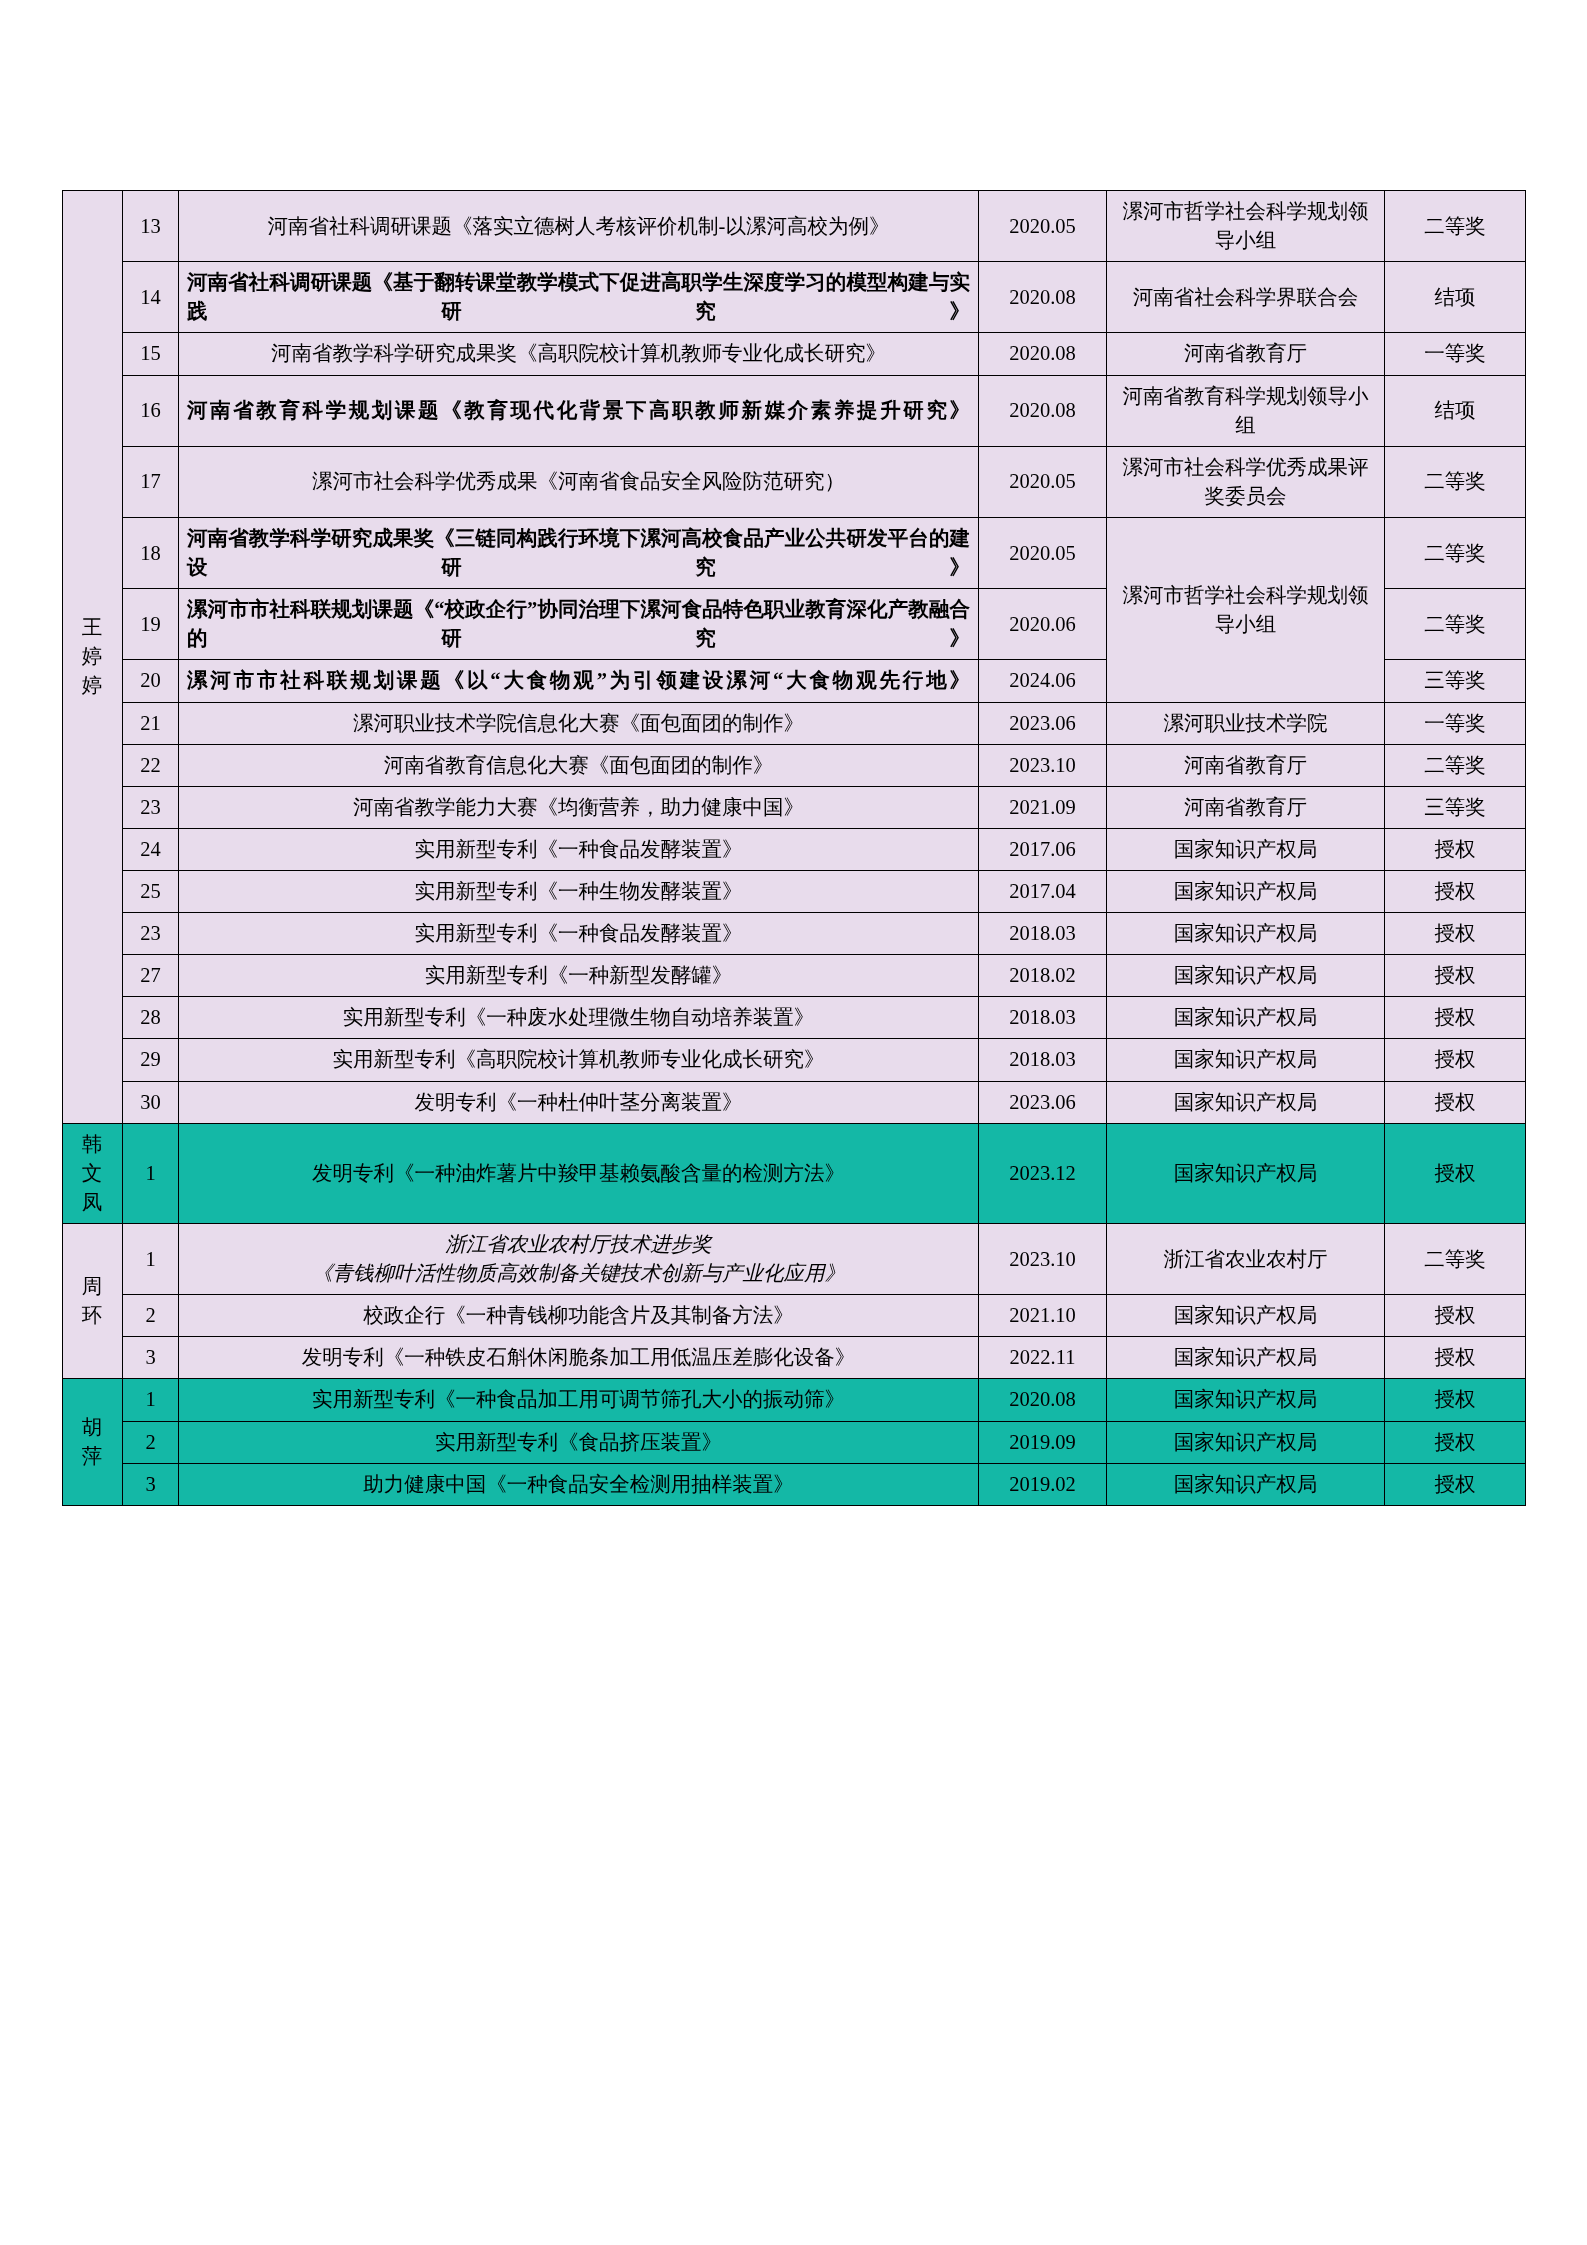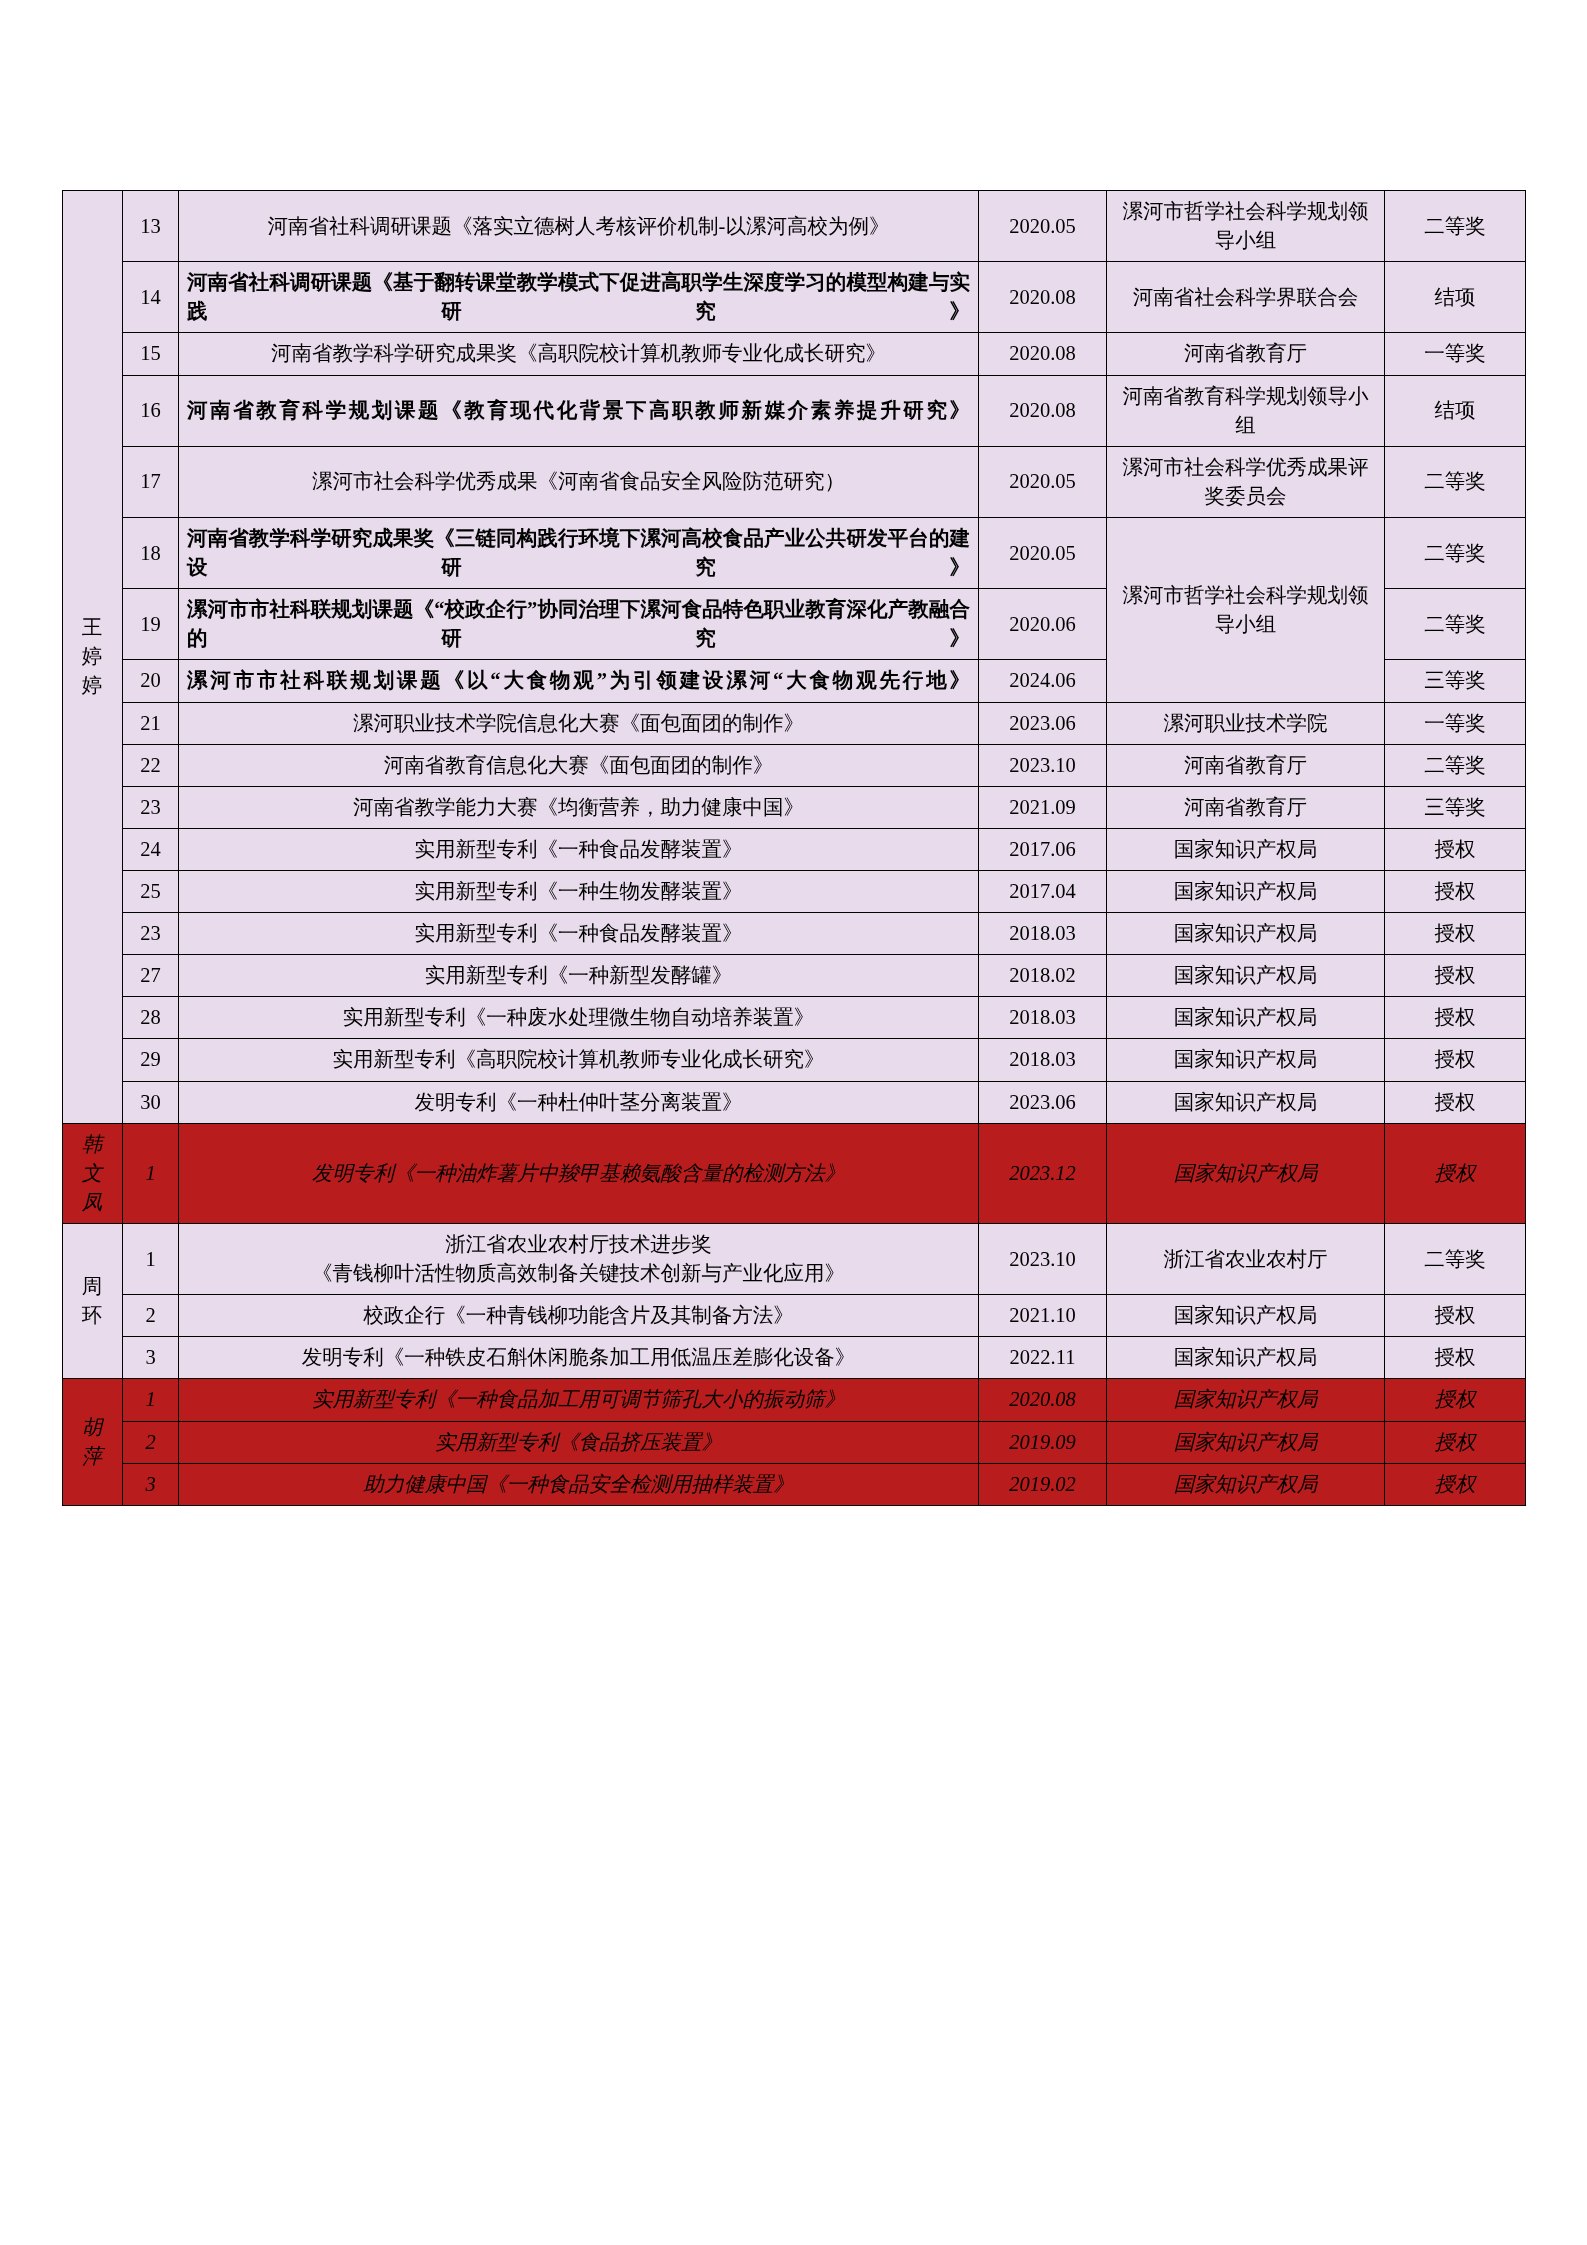--- a/index.html
+++ b/index.html
@@ -37,21 +37,21 @@
   }
   
   col.c-name  { width: 60px; }
   col.c-num   { width: 56px; }
   col.c-title { width: 800px; }
   col.c-date  { width: 128px; }
   col.c-org   { width: 278px; }
   col.c-level { width: 141px; }
 
   .bg-purple { background: #e8dcec; }
-  .bg-yellow { background: #b91c1c; font-style: italic; }
+  .bg-yellow { background: #14b8a6; }
 
   td.name-cell {
     font-size: 21px;
     letter-spacing: 0.06em;
     line-height: 1.5;
     padding: 4px 2px;
   }
   td.title-cell {
     text-align: center;
     padding: 7px 10px;
@@ -226,21 +226,21 @@
         <td class="bg-yellow num-cell">1</td>
         <td class="bg-yellow title-cell">发明专利《一种油炸薯片中羧甲基赖氨酸含量的检测方法》</td>
         <td class="bg-yellow">2023.12</td>
         <td class="bg-yellow">国家知识产权局</td>
         <td class="bg-yellow">授权</td>
       </tr>
 
       <tr>
         <td class="bg-purple name-cell" rowspan="3">周环</td>
         <td class="bg-purple num-cell">1</td>
-        <td class="bg-purple title-cell" style="white-space: pre-line;">浙江省农业农村厅技术进步奖
+        <td class="bg-purple title-cell" style="white-space: pre-line; font-style: italic;">浙江省农业农村厅技术进步奖
 《青钱柳叶活性物质高效制备关键技术创新与产业化应用》</td>
         <td class="bg-purple">2023.10</td>
         <td class="bg-purple">浙江省农业农村厅</td>
         <td class="bg-purple">二等奖</td>
       </tr>
 
       <tr>
         <td class="bg-purple num-cell">2</td>
         <td class="bg-purple title-cell">校政企行《一种青钱柳功能含片及其制备方法》</td>
         <td class="bg-purple">2021.10</td>

